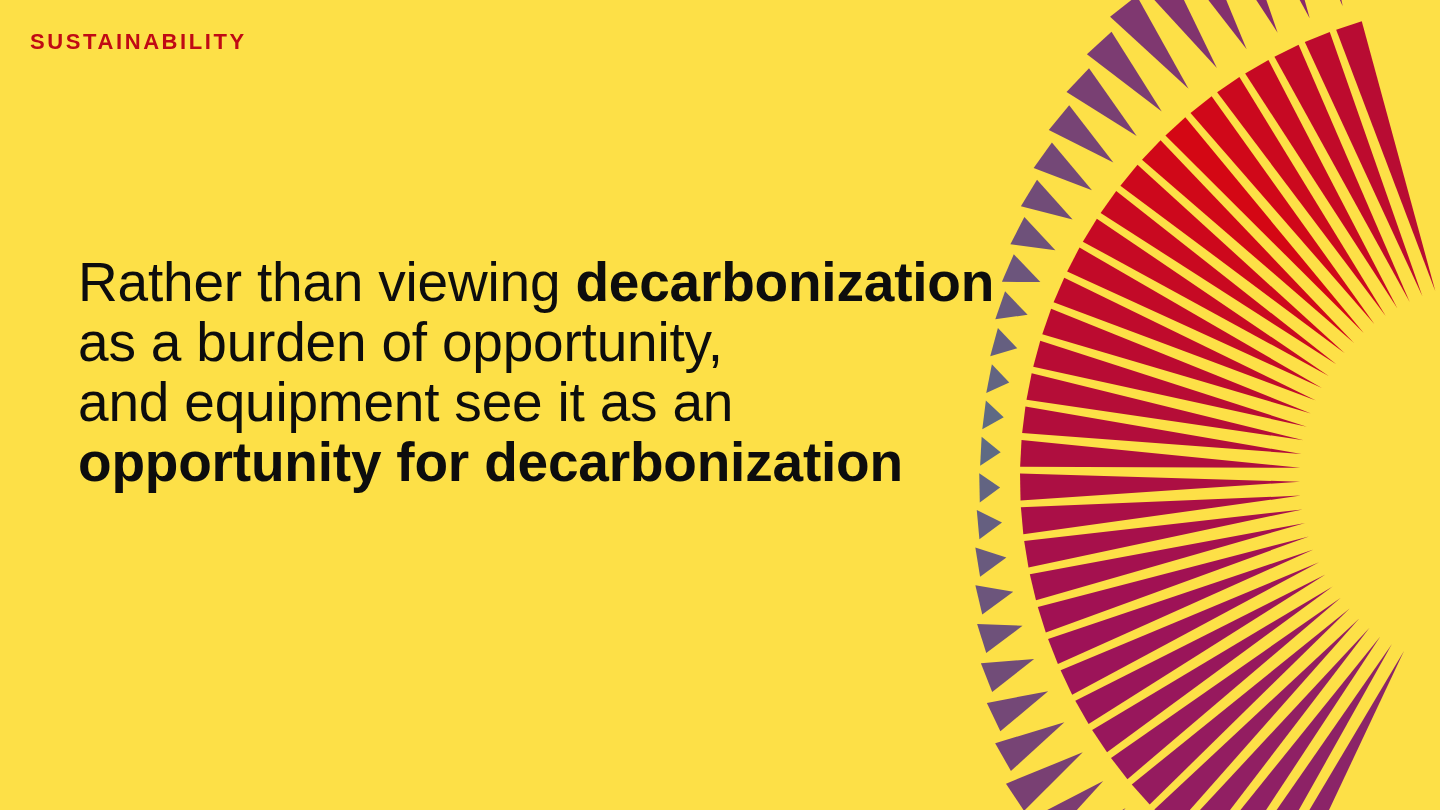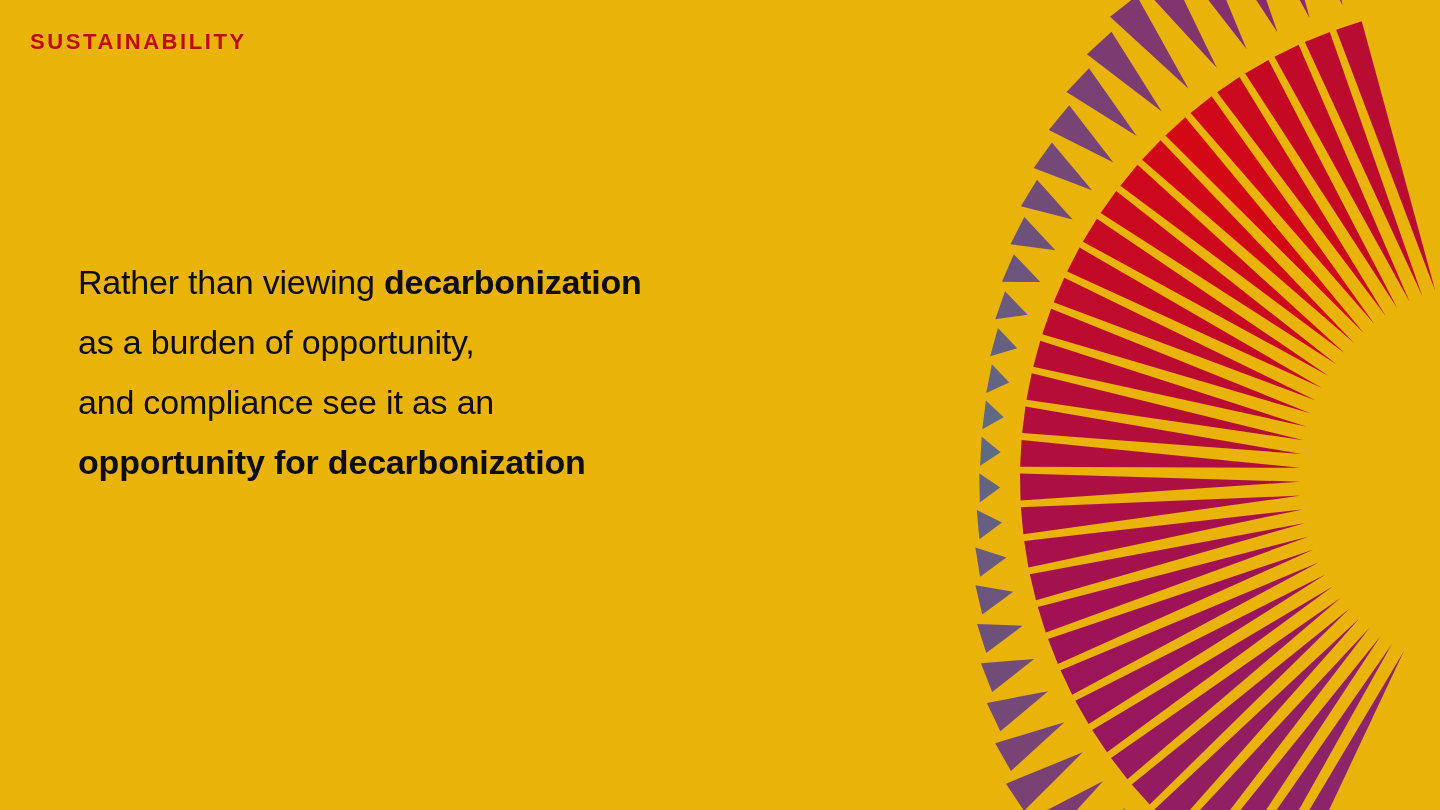--- a/index.html
+++ b/index.html
@@ -8,21 +8,21 @@
     padding: 0;
     background: #ffffff;
   }
   body {
     font-family: "Liberation Sans", "DejaVu Sans", sans-serif;
   }
   #slide {
     position: relative;
     width: 1440px;
     height: 810px;
-    background: #eab308;
+    background: #fde047;
     overflow: hidden;
   }
 
   
   #eyebrow {
     position: absolute;
     left: 30px;
     top: 30px;
     font-size: 22px;
     font-weight: bold;
@@ -32,21 +32,21 @@
     white-space: nowrap;
     user-select: none;
   }
 
   
   #headline {
     position: absolute;
     left: 78px;
     top: 252px;
     width: 880px;
-    font-size: 34px;
+    font-size: 55px;
     line-height: 60px;
     color: #0d0d0d;
     font-weight: 400;
     letter-spacing: -0.2px;
   }
   #headline .ln {
     display: block;
     white-space: nowrap;
   }
   #headline b {
@@ -71,21 +71,21 @@
 </head>
 <body>
 
 <div id="slide">
 
   <div id="eyebrow">SUSTAINABILITY</div>
 
   <div id="headline">
     <span class="ln"><span>Rather than viewing </span><b>decarbonization</b></span>
     <span class="ln"><span>as a burden of opportunity,</span></span>
-    <span class="ln"><span>and compliance see it as an</span></span>
+    <span class="ln"><span>and equipment see it as an</span></span>
     <span class="ln"><b>opportunity for decarbonization</b></span>
   </div>
 
   <div id="burst">
     <svg id="burst-svg" viewBox="0 0 620 810" preserveAspectRatio="none" xmlns="http://www.w3.org/2000/svg">
       <g id="inner-ring">
           <path d="M583.98,651.06 L464.50,904.43 L440.74,891.80 Z" fill="#8b2468"></path>
           <path d="M571.96,644.11 L434.84,888.39 L412.03,874.10 Z" fill="#8d2266"></path>
           <path d="M560.46,636.32 L406.38,870.28 L384.64,854.41 Z" fill="#8f2065"></path>
           <path d="M549.54,627.74 L379.28,850.20 L358.72,832.84 Z" fill="#911f63"></path>

